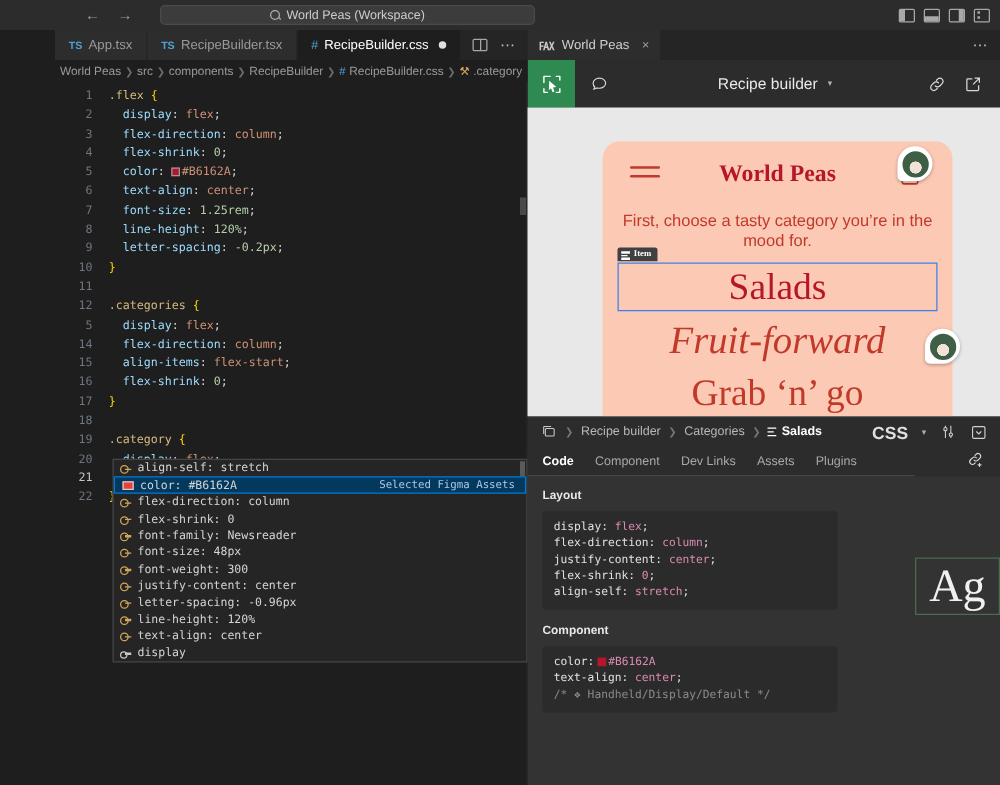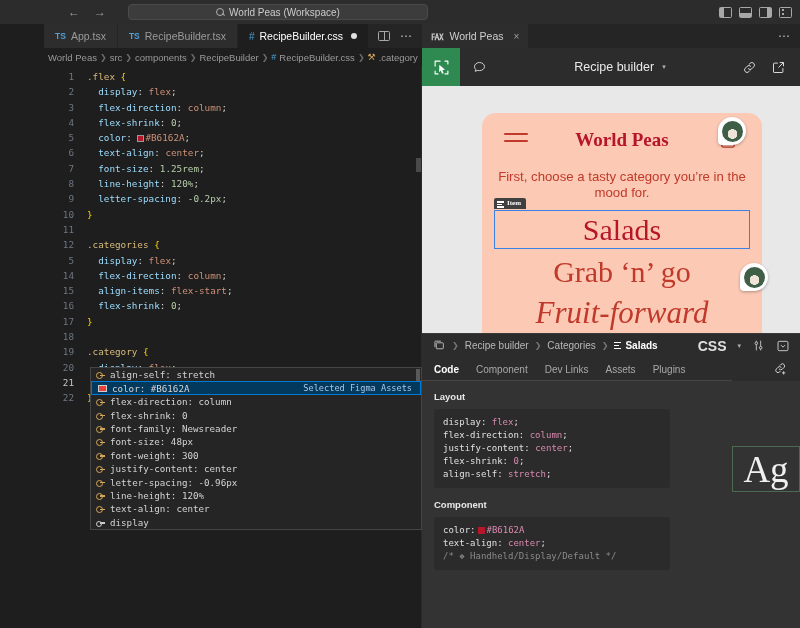--- a/index.html
+++ b/index.html
@@ -440,22 +440,22 @@
             <div class="item-badge">
               <span class="badge-ico">
                   <i></i>
                   <i></i>
                   <i></i>
                 </span>
               <span>Item</span>
             </div>
             <span>Salads</span>
           </div>
+          <div class="cat it">Fruit-forward</div>
           <div class="cat">Grab ‘n’ go</div>
-          <div class="cat it">Fruit-forward</div>
 
           <div class="avatar av1">
             <div class="ring">
                 <div class="pic"></div>
               </div>
           </div>
           <div class="avatar av2">
             <div class="ring">
                 <div class="pic"></div>
               </div>

